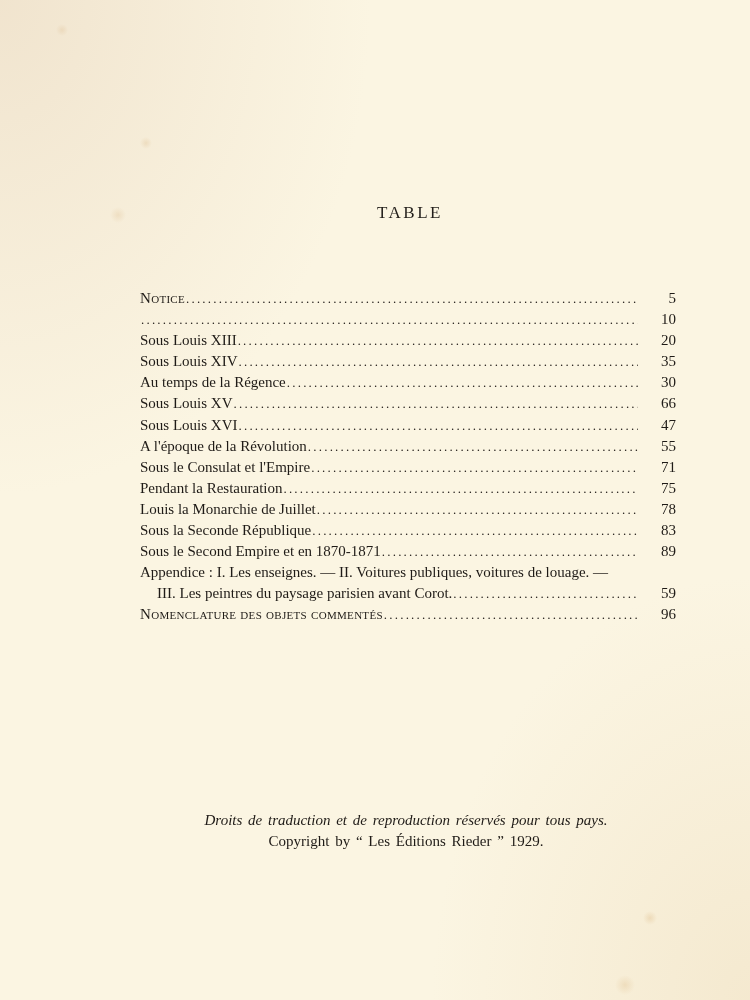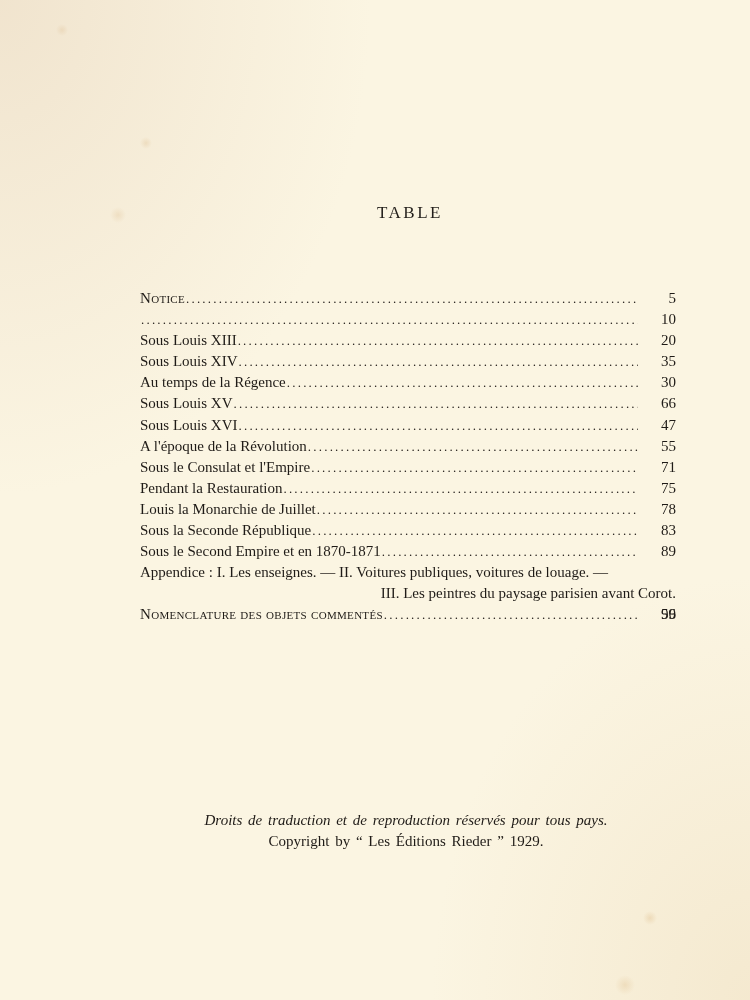--- a/index.html
+++ b/index.html
@@ -66,21 +66,20 @@
     }
     .row .page {
       flex: 0 0 36px;
       text-align: right;
     }
     .row.first-line {
       display: block;
     }
     .row.indented {
       padding-left: 17px;
-      flex-direction: column;
     }
     .smallcaps {
       font-variant: small-caps;
       letter-spacing: 0.3px;
     }
     .footer {
       position: absolute;
       left: 0;
       width: 812px;
       text-align: center;

